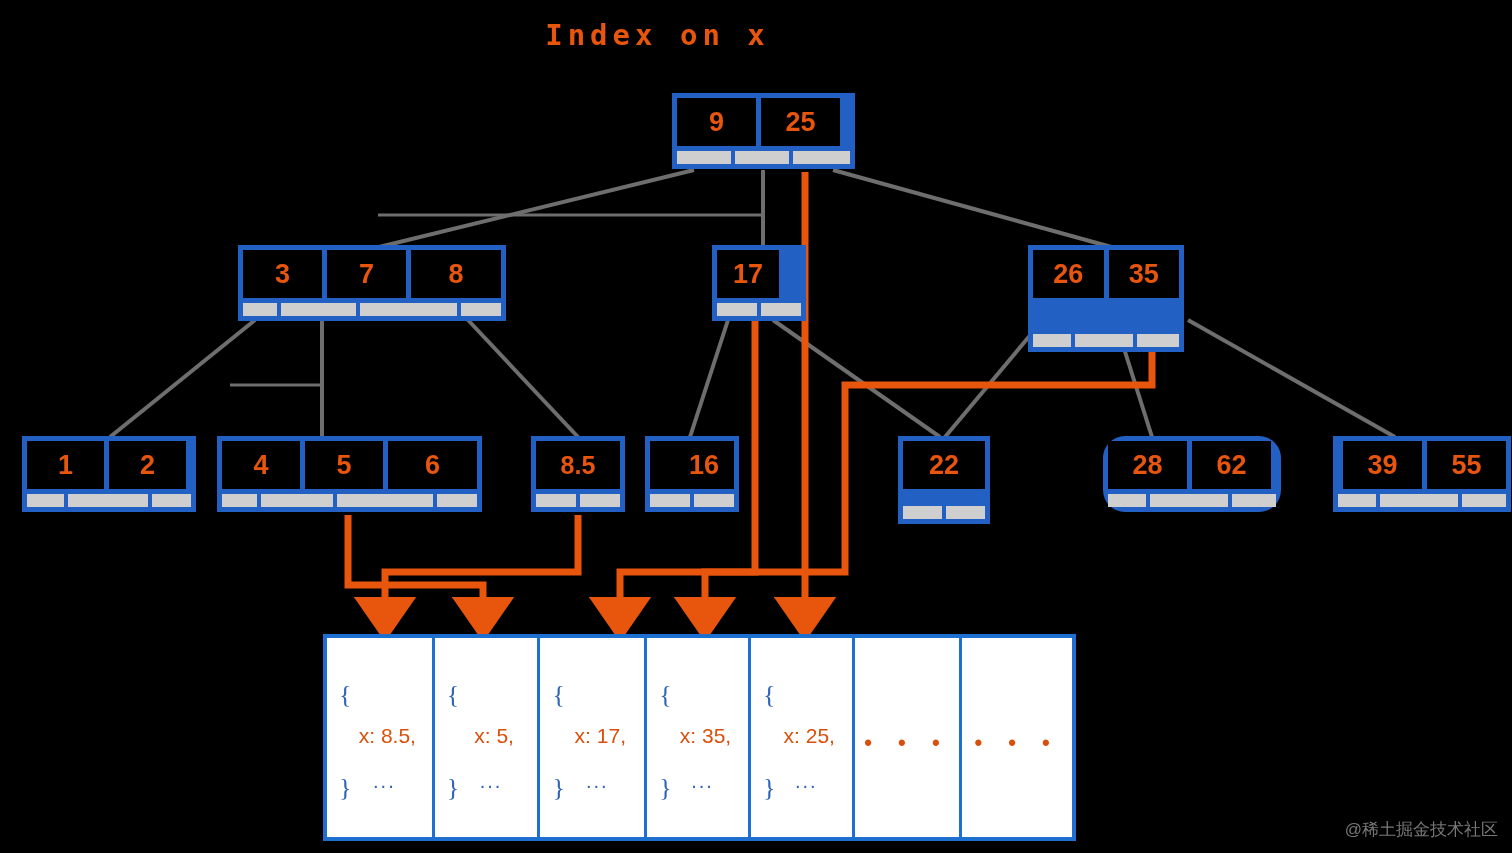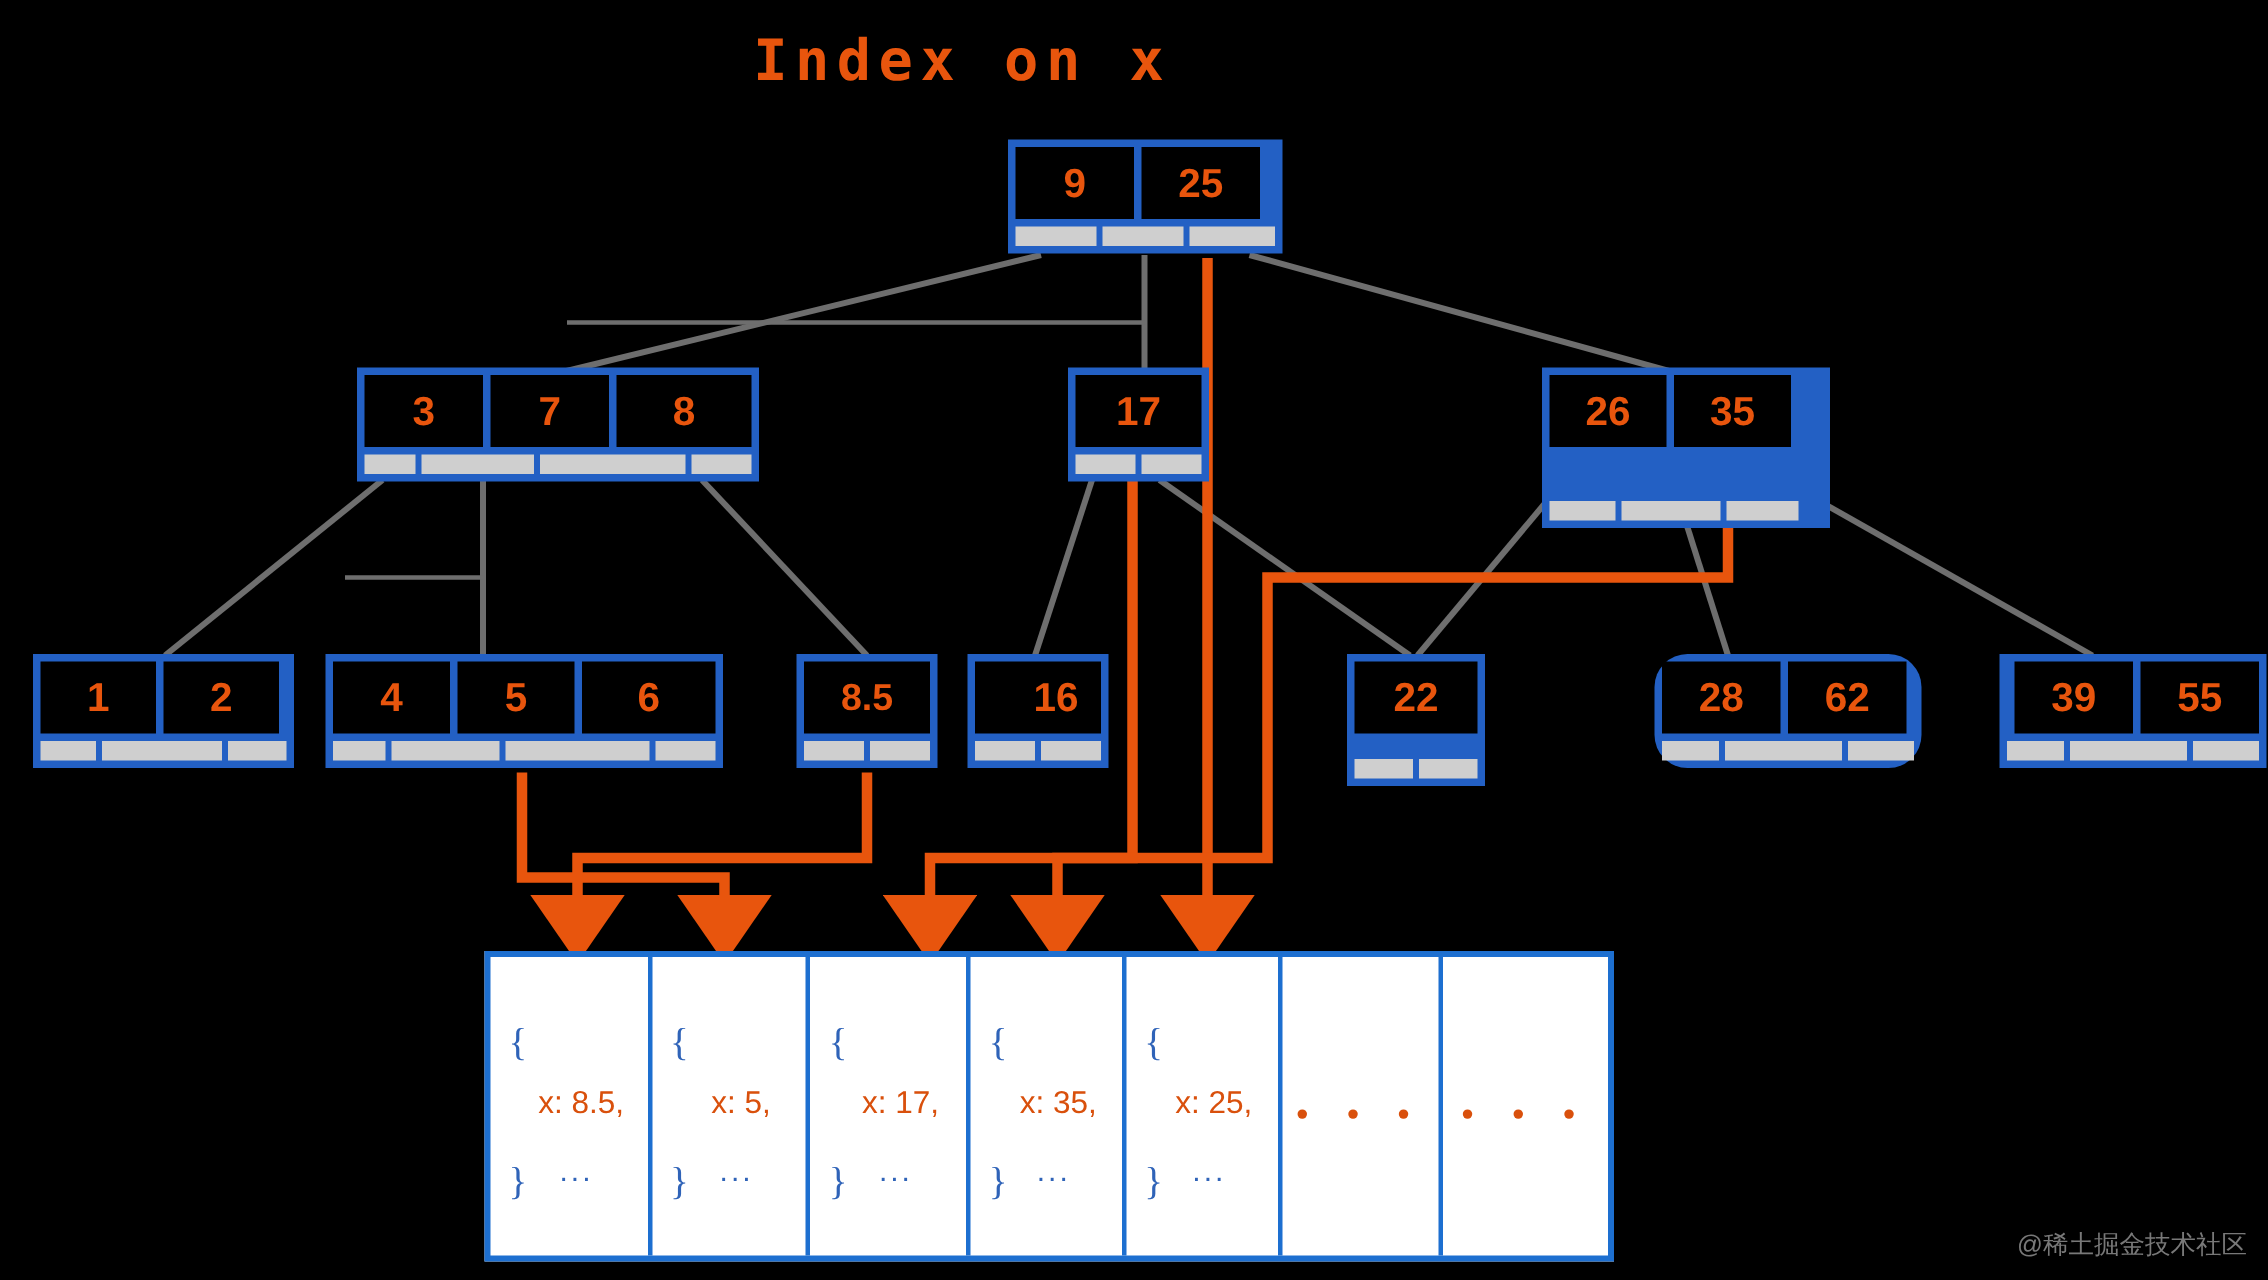--- a/index.html
+++ b/index.html
@@ -5,23 +5,23 @@
   html,body{margin:0;padding:0;background:#000;}
   body{
     width:1512px;height:853px;position:relative;overflow:hidden;
     font-family:"Liberation Sans","DejaVu Sans",sans-serif;
   }
   #stage{position:absolute;inset:0;width:1512px;height:853px;}
   svg#wires{position:absolute;left:0;top:0;width:1512px;height:853px;}
 
   
   .title{
-    position:absolute;left:0;top:18px;width:1283px;text-align:center;
+    position:absolute;left:16px;top:18px;width:1283px;text-align:center;
     color:#e8550d;font-family:"DejaVu Sans Mono","Liberation Mono",monospace;
-    font-size:38px;font-weight:bold;letter-spacing:5px;
+    font-size:29px;font-weight:bold;letter-spacing:5px;
   }
 
   
   .node{position:absolute;background:#2360c4;border:0;box-sizing:border-box;
         padding:5px;display:flex;flex-direction:column;gap:5px;}
   .keys{display:flex;gap:5px;}
   .key{background:#000;color:#e8550d;font-weight:bold;font-size:27px;
        display:flex;align-items:center;justify-content:center;
        height:48px;box-sizing:border-box;}
   .ptrs{display:flex;gap:4px;height:13px;}
@@ -118,29 +118,29 @@
     <div class="ptrs">
       <div class="ptr" style="width:34px;"></div>
       <div class="ptr" style="width:75px;"></div>
       <div class="ptr" style="width:97px;"></div>
       <div class="ptr" style="width:40px;"></div>
     </div>
   </div>
 
   <div class="node" style="left:712px;top:245px;width:94px;">
     <div class="keys">
-      <div class="key" style="width:84px;">17</div>
-    </div>
-    <div class="ptrs">
-      <div class="ptr" style="width:40px;"></div>
-      <div class="ptr" style="width:40px;"></div>
-    </div>
-  </div>
-
-  <div class="node" style="left:1028px;top:245px;width:192px;gap:36px;">
+      <div class="key" style="width:62px;">17</div>
+    </div>
+    <div class="ptrs">
+      <div class="ptr" style="width:40px;"></div>
+      <div class="ptr" style="width:40px;"></div>
+    </div>
+  </div>
+
+  <div class="node" style="left:1028px;top:245px;width:156px;gap:36px;">
     <div class="keys">
       <div class="key" style="width:78px;">26</div>
       <div class="key" style="width:78px;">35</div>
     </div>
     <div class="ptrs">
       <div class="ptr" style="width:44px;"></div>
       <div class="ptr" style="width:66px;"></div>
       <div class="ptr" style="width:48px;"></div>
     </div>
   </div>

